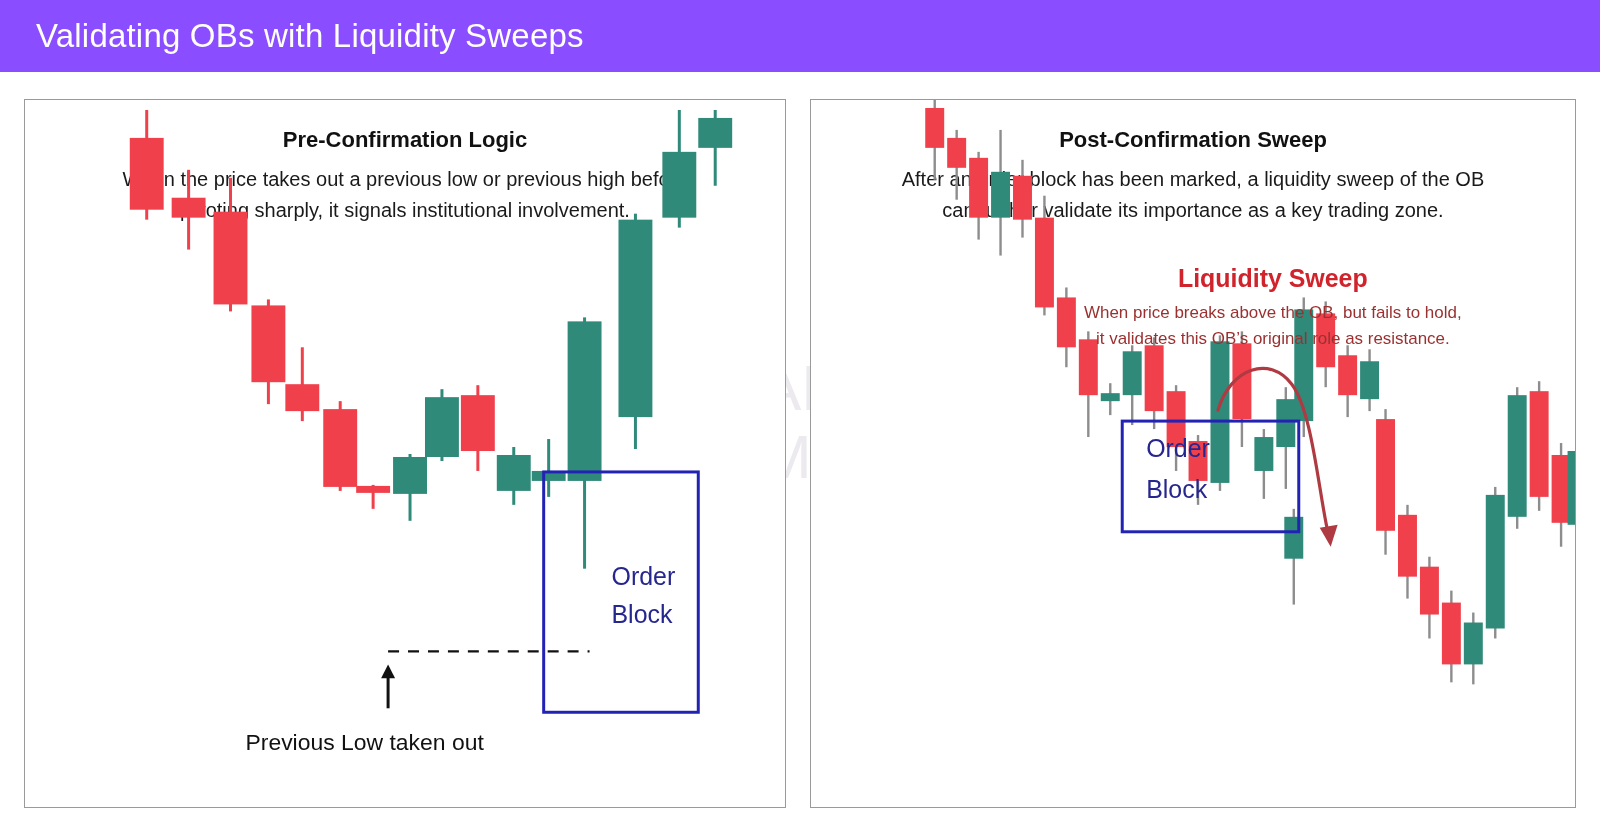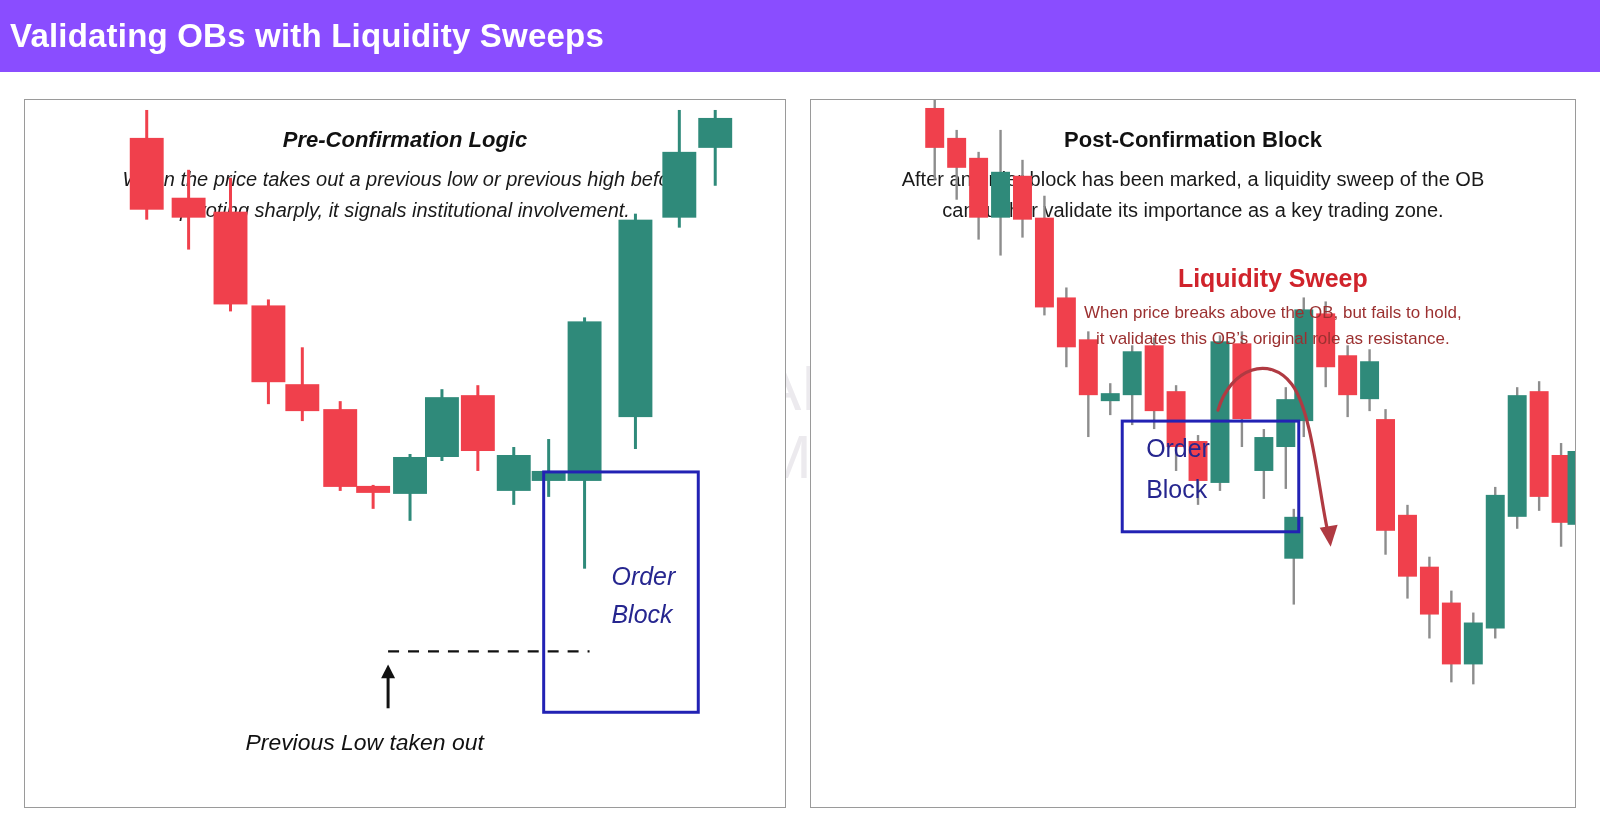--- a/index.html
+++ b/index.html
@@ -13,35 +13,35 @@
 
   
   .header-bar {
     position: absolute; left: 0; top: 0; width: 1600px; height: 72px;
     background: #8a4dff;
     display: flex; align-items: center;
   }
   .header-title {
     color: #ffffff;
     font-size: 33px;
-    font-weight: 700;
+    font-weight: 400;
     letter-spacing: 0.2px;
-    padding-left: 10px;
+    padding-left: 36px;
     font-family: "Liberation Sans", sans-serif;
   }
 
   
   .panel {
     position: absolute;
     top: 99px; height: 709px;
     background: #ffffff;
     border: 1px solid #9a9a9a;
     overflow: hidden;
   }
-  #panel-left  { left: 24px;  width: 762px; font-style: italic; }
+  #panel-left  { left: 24px;  width: 762px; }
   #panel-right { left: 810px; width: 766px; }
 
   .panel-title {
     position: absolute; left: 0; right: 0; top: 27px;
     text-align: center;
     font-size: 22px; font-weight: bold; color: #111111;
   }
   .panel-desc {
     position: absolute; left: 0; right: 0; top: 64px;
     text-align: center;
@@ -163,21 +163,21 @@
         <g>
           <line x1="348" y1="610" x2="348" y2="573" stroke="#111111" stroke-width="3"></line>
           <path d="M348 566 L341 580 L355 580 Z" fill="#111111"></path>
         </g>
         <text class="prev-low-label" x="205" y="652">Previous Low taken out</text>
       </svg>
     </div>
   </div>
 
   <div class="panel" id="panel-right">
-    <div class="panel-title">Post-Confirmation Block</div>
+    <div class="panel-title">Post-Confirmation Sweep</div>
     <div class="panel-desc">
       <span>After an order block has been marked, a liquidity sweep of the OB</span><br>
       <span>can further validate its importance as a key trading zone.</span>
     </div>
 
     <div class="stage">
       <svg viewBox="0 0 766 709" preserveAspectRatio="none">
 
         <g id="right-candles">
             <rect x="106.8" y="-6" width="2.4" height="86" fill="#8d8d8d"></rect>

